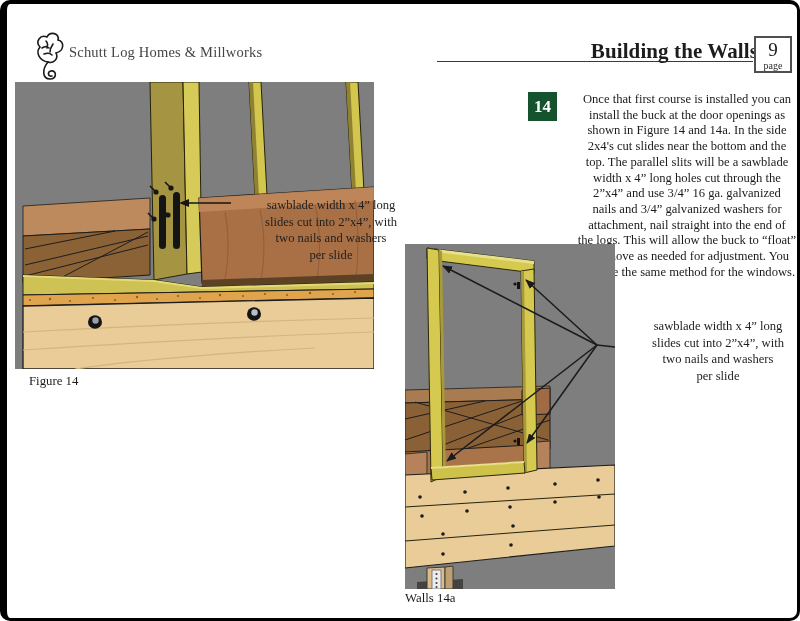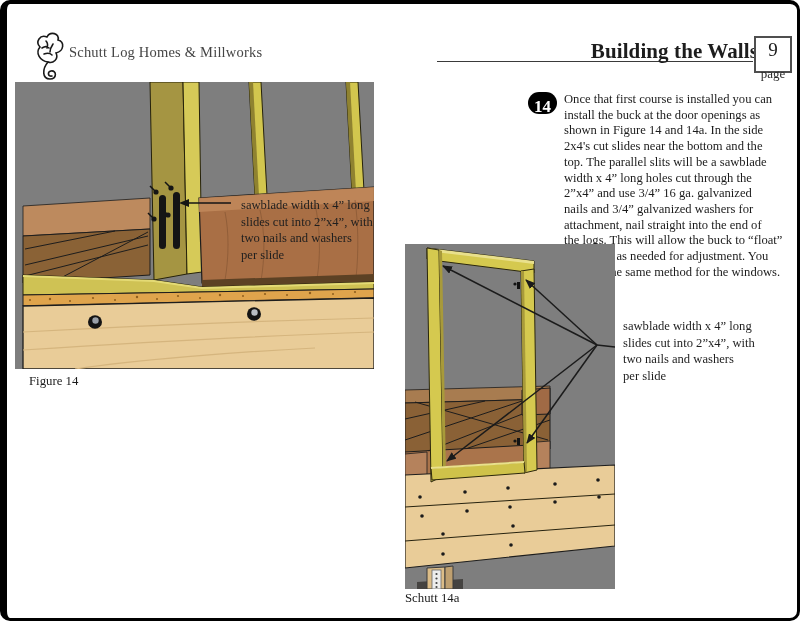--- a/index.html
+++ b/index.html
@@ -2,42 +2,42 @@
 <html><head>
 <meta charset="utf-8">
 <style>
   html,body{margin:0;padding:0;background:#ffffff;}
   .page{
     position:relative;width:800px;height:621px;box-sizing:border-box;
     background:#ffffff;border:3px solid #000;border-left-width:7px;border-top-width:4px;
     border-radius:10px;overflow:hidden;
     font-family:"Liberation Serif","DejaVu Serif",serif;color:#1b1b1b;
   }
-  .abs{position:absolute;}
+  .abs{position:absolute;text-align:center;}
   
   .company-name{left:62px;top:40px;font-size:14.5px;color:#454545;letter-spacing:.2px;}
   .header-rule{left:430px;top:57px;width:316px;height:1px;background:#3a3a3a;}
   .section-title{top:35px;right:39px;font-size:21px;font-weight:bold;color:#1d1d1d;letter-spacing:.1px;}
   .page-box{left:747px;top:32px;width:38px;height:37px;border:2px solid #4f4f4f;background:#fff;
     box-sizing:border-box;text-align:center;line-height:1;}
   .page-box .num{font-size:19px;margin-top:2px;}
-  .page-box .word{font-size:13px;color:#2a2a2a;margin-top:8px;}
+  .page-box .word{font-size:10px;color:#2a2a2a;margin-top:2px;}
   
-  .step-badge{left:521px;top:88px;width:29px;height:22px;background:#000000;color:#fff;
-    font-weight:bold;font-size:17px;text-align:center;line-height:29px;border-radius:14px;}
+  .step-badge{left:521px;top:88px;width:29px;height:29px;background:#14532d;color:#fff;
+    font-weight:bold;font-size:17px;text-align:center;line-height:29px;}
   .step-text{left:557px;top:88px;width:246px;font-size:12.6px;line-height:15.7px;
     white-space:pre-line;color:#1b1b1b;}
   .step-text b{font-weight:normal;}
   
   .fig14-wrap{left:8px;top:78px;width:359px;height:287px;}
   .fig14a-wrap{left:398px;top:240px;width:210px;height:345px;}
   .fig-caption{font-size:12.8px;font-weight:normal;color:#1b1b1b;}
   .cap14{left:22px;top:370px;}
   .cap14a{left:398px;top:587px;}
-  .annot{font-size:12.6px;line-height:16.5px;color:#1f1f1f;white-space:pre-line;}
+  .annot{font-size:12.6px;line-height:16.5px;color:#1f1f1f;white-space:pre-line;margin-left:20px;}
   .annot14{left:226px;top:115px;width:140px;position:absolute;}
   .annot14a{left:616px;top:314px;width:150px;}
   svg{display:block;}
 </style>
 </head>
 <body>
 
 <div class="page">
 
   <span class="abs" style="left:20px;top:27px;">
@@ -239,15 +239,15 @@
         <line x1="192" y1="101" x2="42" y2="217" marker-end="url(#ah)"></line>
         <line x1="192" y1="101" x2="122" y2="199" marker-end="url(#ah)"></line>
         <line x1="192" y1="101" x2="210" y2="103"></line>
       </g>
     </svg>
   </div>
   <div class="abs annot annot14a">sawblade width x 4” long
 slides cut into 2”x4”, with
 two nails and washers
 per slide</div>
-  <span class="abs fig-caption cap14a">Schutt 14a</span>
+  <span class="abs fig-caption cap14a">Walls 14a</span>
 
 </div>
 
 </body></html>

